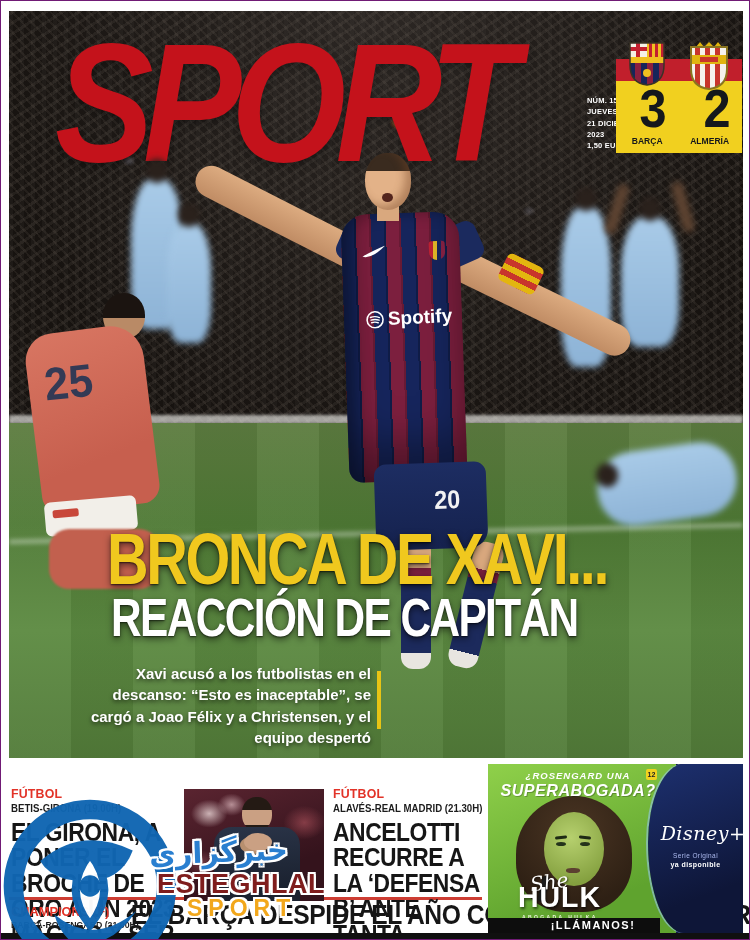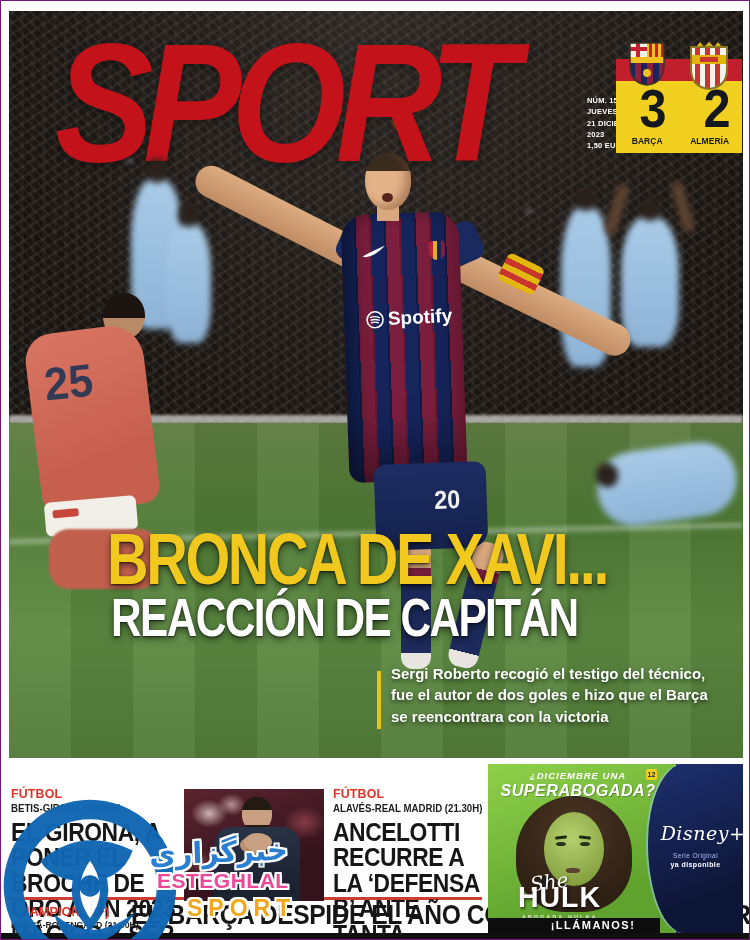--- a/index.html
+++ b/index.html
@@ -173,21 +173,21 @@
   .disney-sub2{position:absolute;left:0;top:97px;width:95px;text-align:center;color:#fff;font-size:7px;font-weight:bold;letter-spacing:.4px;}
 
   .page-bottom-bar{position:absolute;left:0;top:932px;width:750px;height:8px;background:#101010;}
 
   
   .watermark{position:absolute;left:0;top:0;width:750px;height:940px;pointer-events:none;z-index:20;}
   .wm-circle{position:absolute;left:0px;top:796px;width:178px;height:178px;opacity:.97;}
   .wm-farsi{position:absolute;left:148px;top:834px;font-family:"DejaVu Sans", sans-serif;font-weight:bold;
     font-size:29px;color:#2a7fd0;transform:rotate(-2deg);
     text-shadow:-2px 0 #fff,2px 0 #fff,0 -2px #fff,0 2px #fff,-2px -2px #fff,2px 2px #fff,-2px 2px #fff,2px -2px #fff;}
-  .wm-name{position:absolute;left:156px;top:868px;font-weight:bold;font-size:21px;letter-spacing:.5px;color:#ec4899;
+  .wm-name{position:absolute;left:156px;top:868px;font-weight:bold;font-size:27px;letter-spacing:.5px;color:#7f1d1d;
     text-shadow:-2px 0 #fff,2px 0 #fff,0 -2px #fff,0 2px #fff,-2px -2px #fff,2px 2px #fff,-2px 2px #fff,2px -2px #fff;}
   .wm-sub{position:absolute;left:186px;top:894px;font-weight:bold;font-size:23px;letter-spacing:6px;color:#f2a71b;
     text-shadow:-2px 0 #fff,2px 0 #fff,0 -2px #fff,0 2px #fff,-2px -2px #fff,2px 2px #fff,-2px 2px #fff,2px -2px #fff;}
 </style>
 </head>
 <body>
 
 <div class="page">
 
   <div class="cover">
@@ -301,22 +301,22 @@
       </svg><span class="sponsor-txt">Spotify</span>
     </div>
     <div class="mp-shorts">
       <div class="mp-num">20</div>
     </div>
     <div class="mp-leg l"></div>
     <div class="mp-leg r"></div>
 
     <div class="hl1">BRONCA DE XAVI...</div>
     <div class="hl2">REACCIÓN DE CAPITÁN</div>
+    <div class="deck left">Xavi acusó a los futbolistas en el descanso: “Esto es inaceptable”, se cargó a Joao Félix y a Christensen, y el equipo despertó</div>
     <div class="deck-div"></div>
-    <div class="deck right">Sergi Roberto recogió el testigo del técnico, fue el autor de dos goles e hizo que el Barça se reencontrara con la victoria</div>
   </div>
 
   <div class="bottom">
 
     <div class="col-girona">
       <div class="kicker">FÚTBOL</div>
       <div class="fixture">BETIS-GIRONA (19.00H)</div>
       <div class="hl">EL GIRONA, A PONER EL BROCHE DE ORO A UN 2023 MÁGICO Y SER CAMPEÓN</div>
     </div>
 
@@ -340,21 +340,21 @@
     <div class="ad">
       <div class="ad-green"></div>
       <div class="sh-hair"></div>
       <div class="sh-face"></div>
       <div class="sh-brow l"></div>
       <div class="sh-brow r"></div>
       <div class="sh-eye l"></div>
       <div class="sh-eye r"></div>
       <div class="sh-lips"></div>
       <div class="sh-mic"></div>
-      <div class="ad-q1">¿DICIEMBRE UNA</div>
+      <div class="ad-q1">¿ROSENGARD UNA</div>
       <div class="ad-q2">SUPERABOGADA?</div>
       <div class="age-badge">12</div>
       <div class="sh-logo">
         <span class="sh-she">She</span>
         <span class="sh-hulk">HULK</span>
         <span class="sh-sub">ABOGADA HULKA</span>
       </div>
       <div class="cta-bar">¡LLÁMANOS!</div>
       <div class="ad-navy">
         <div class="disney">Disney+</div>

